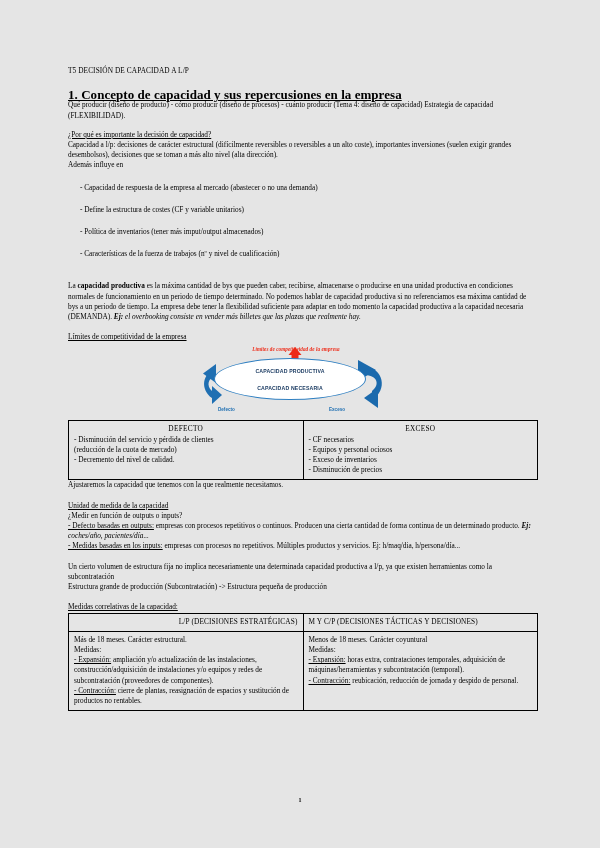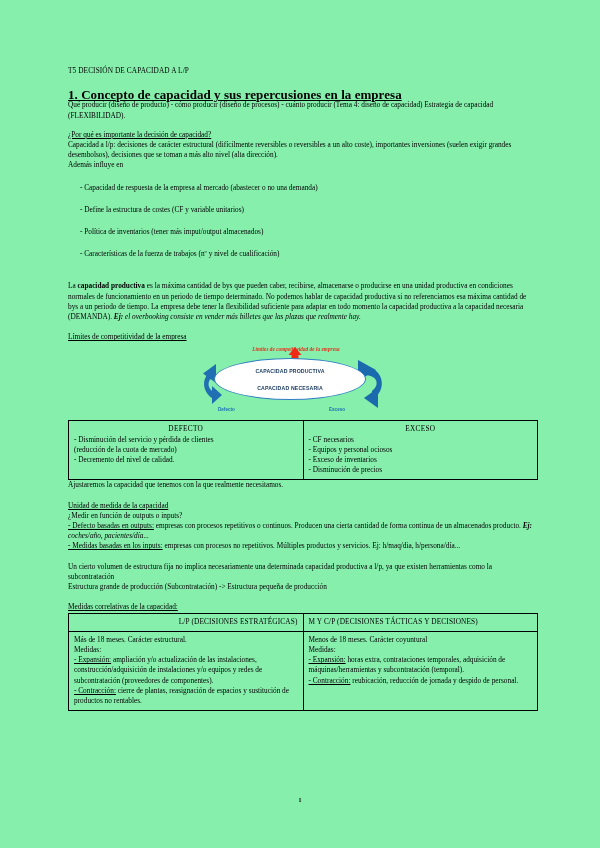--- a/index.html
+++ b/index.html
@@ -13,21 +13,21 @@
     font-family: "Liberation Serif", serif;
     color: #000000;
     position: relative;
     overflow: hidden;
   }
   .page {
     position: absolute;
     left: 0; top: 0;
     width: 600px;
     height: 848px;
-    background: #86efac;
+    background: #e5e5e5;
     box-sizing: border-box;
     padding: 66px 62px 0 68px;
   }
   .doc {
     font-size: 7.3px;
     line-height: 10.2px;
     text-align: left;
   }
   .doc-title {
     font-size: 7.3px;
@@ -229,21 +229,21 @@
       </tr>
     </tbody>
       </table>
 
     <p>Ajustaremos la capacidad que tenemos con la que realmente necesitamos.</p>
 
     <div class="gap-m"></div>
 
     <p class="u">Unidad de medida de la capacidad</p>
     <p>¿Medir en función de outputs o inputs?</p>
-    <p><span class="u">- Defecto basadas en outputs:</span><span> empresas con procesos repetitivos o continuos. Producen una cierta cantidad de forma continua de un almacenados producto. </span><span class="b i">Ej:</span><span class="i"> coches/año, pacientes/día...</span></p>
+    <p><span class="u">- Defecto basadas en outputs:</span><span> empresas con procesos repetitivos o continuos. Producen una cierta cantidad de forma continua de un determinado producto. </span><span class="b i">Ej:</span><span class="i"> coches/año, pacientes/día...</span></p>
     <p><span class="u">-  Medidas basadas en los inputs:</span><span> empresas con procesos no repetitivos. Múltiples productos y servicios. Ej: h/maq/dia, h/persona/día...</span></p>
 
     <div class="gap-m"></div>
 
     <p>Un cierto volumen de estructura fija no implica necesariamente una determinada capacidad productiva a l/p, ya que existen herramientas como la subcontratación</p>
     <p>Estructura grande de producción (Subcontratación) -&gt; Estructura pequeña de producción</p>
 
     <div class="gap-m"></div>
 
     <p class="u">Medidas correlativas de la capacidad:</p>

